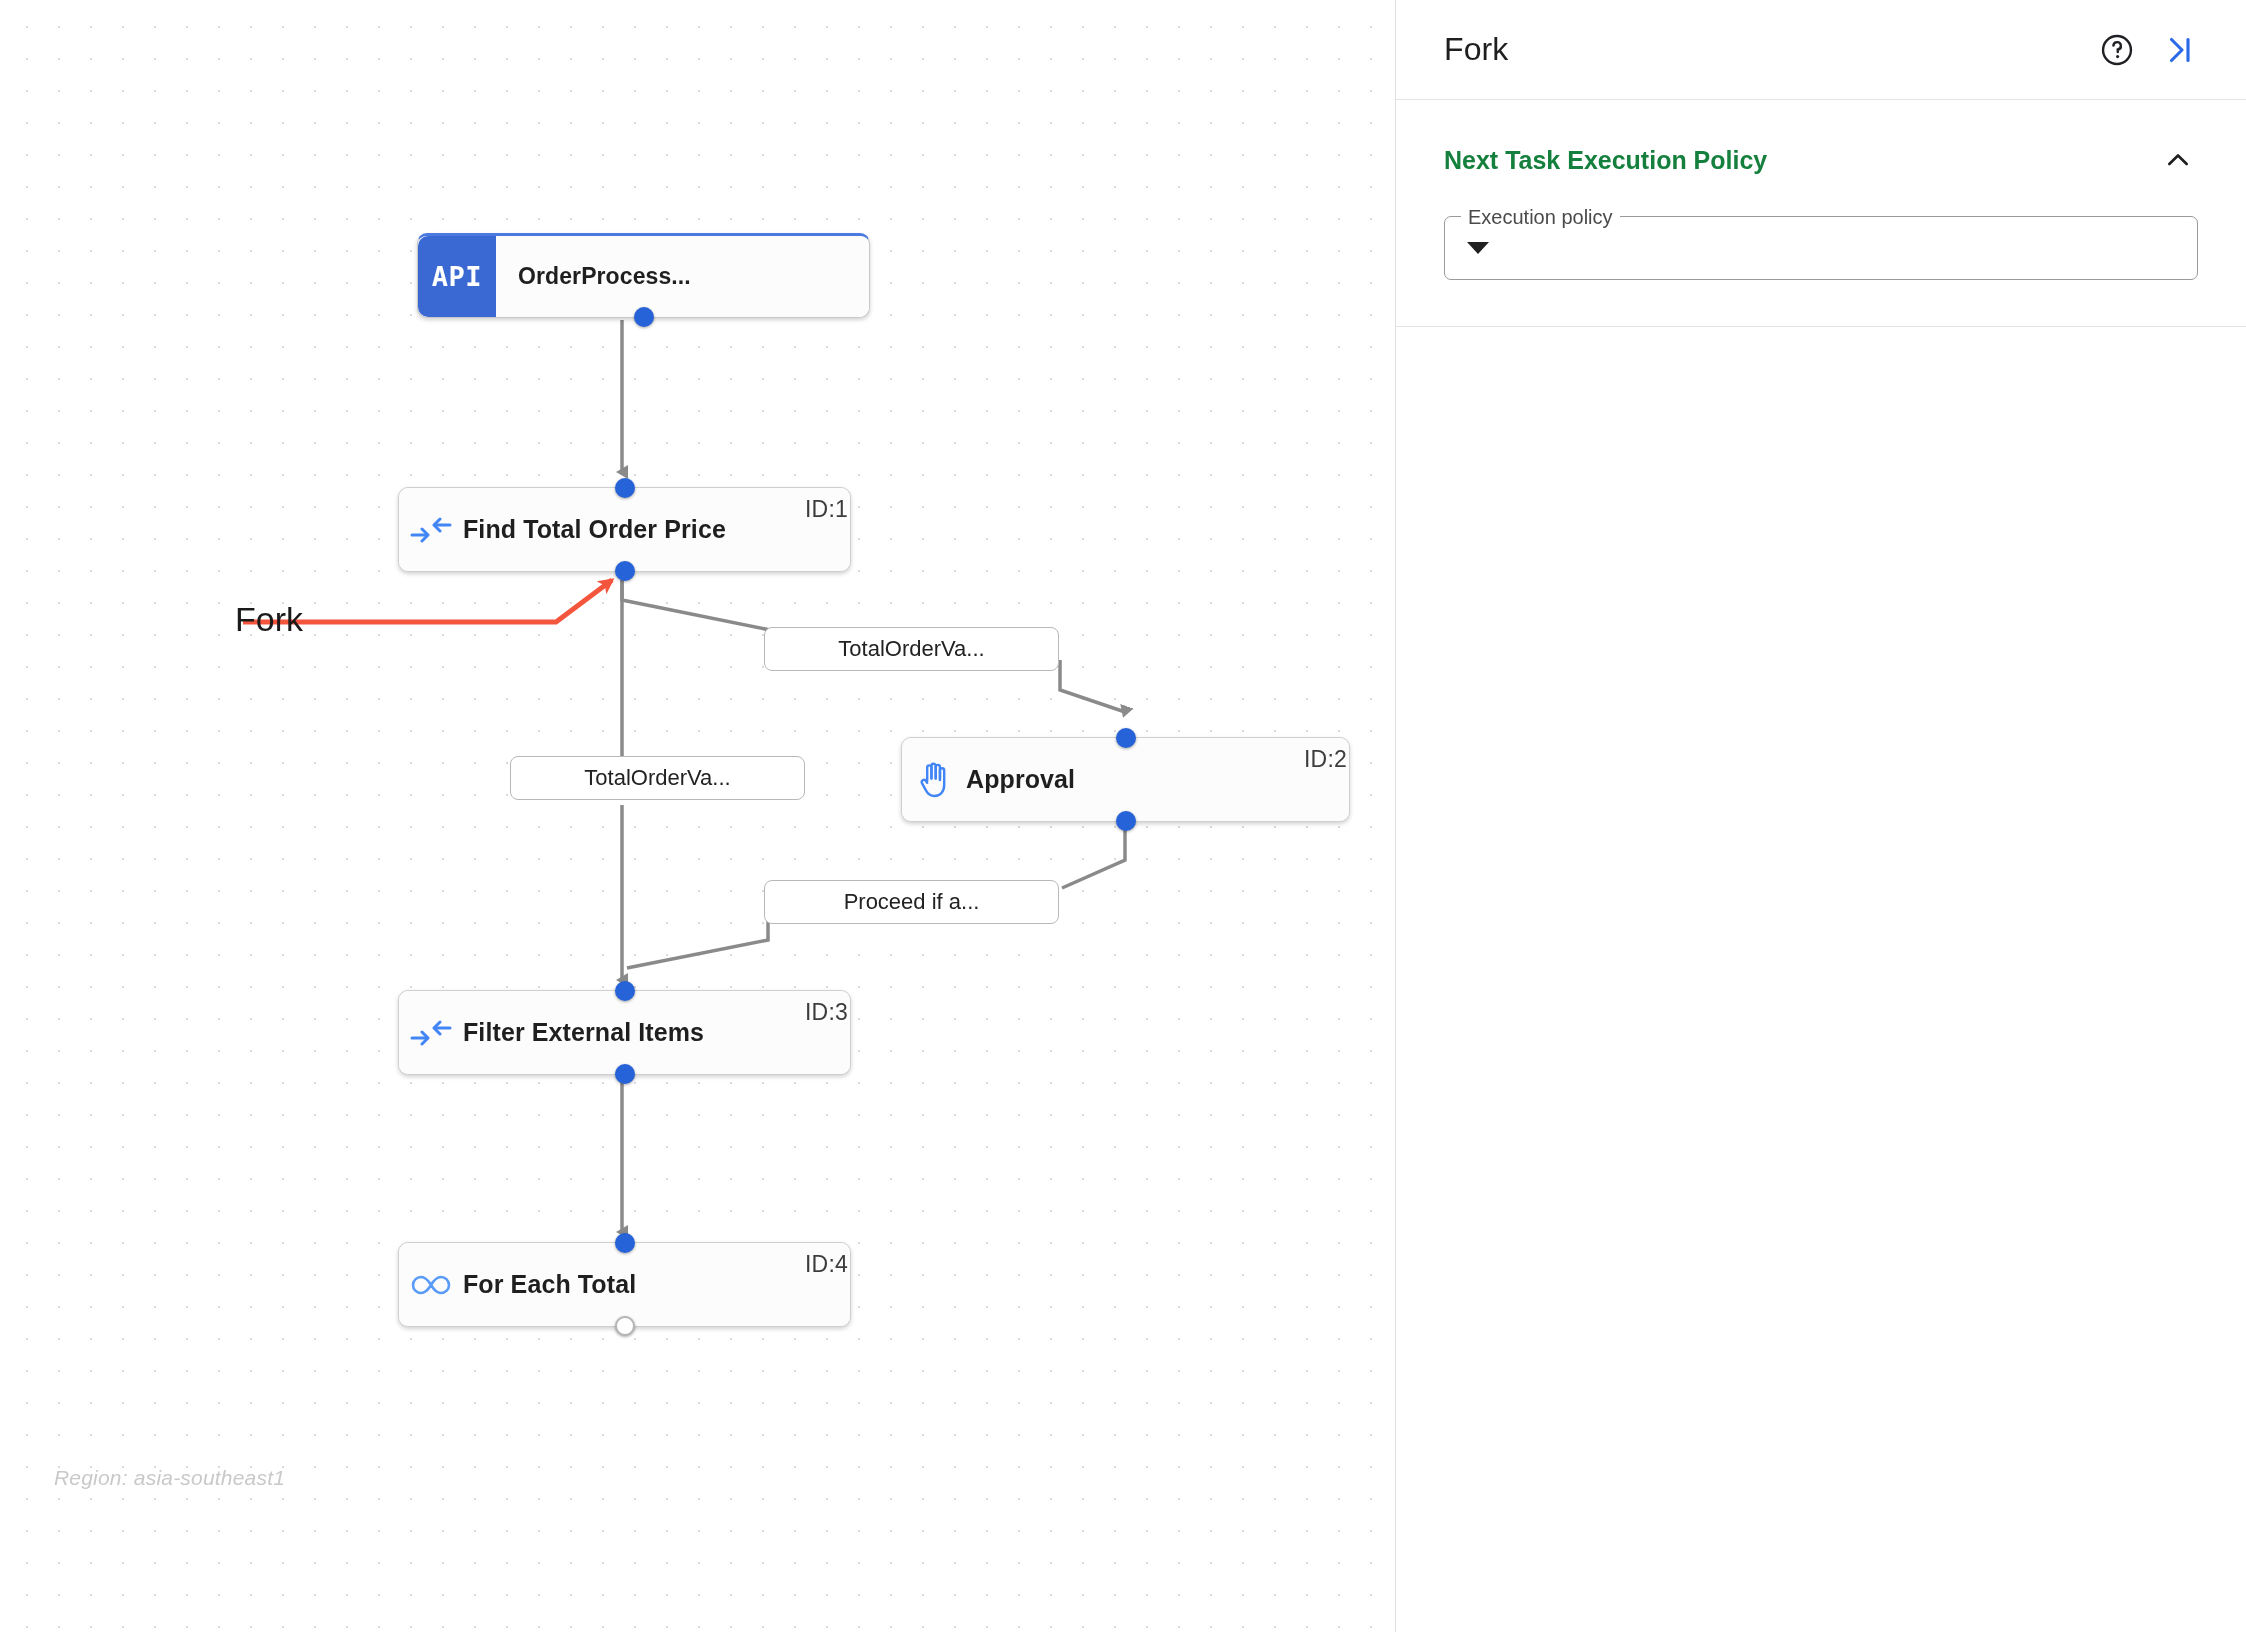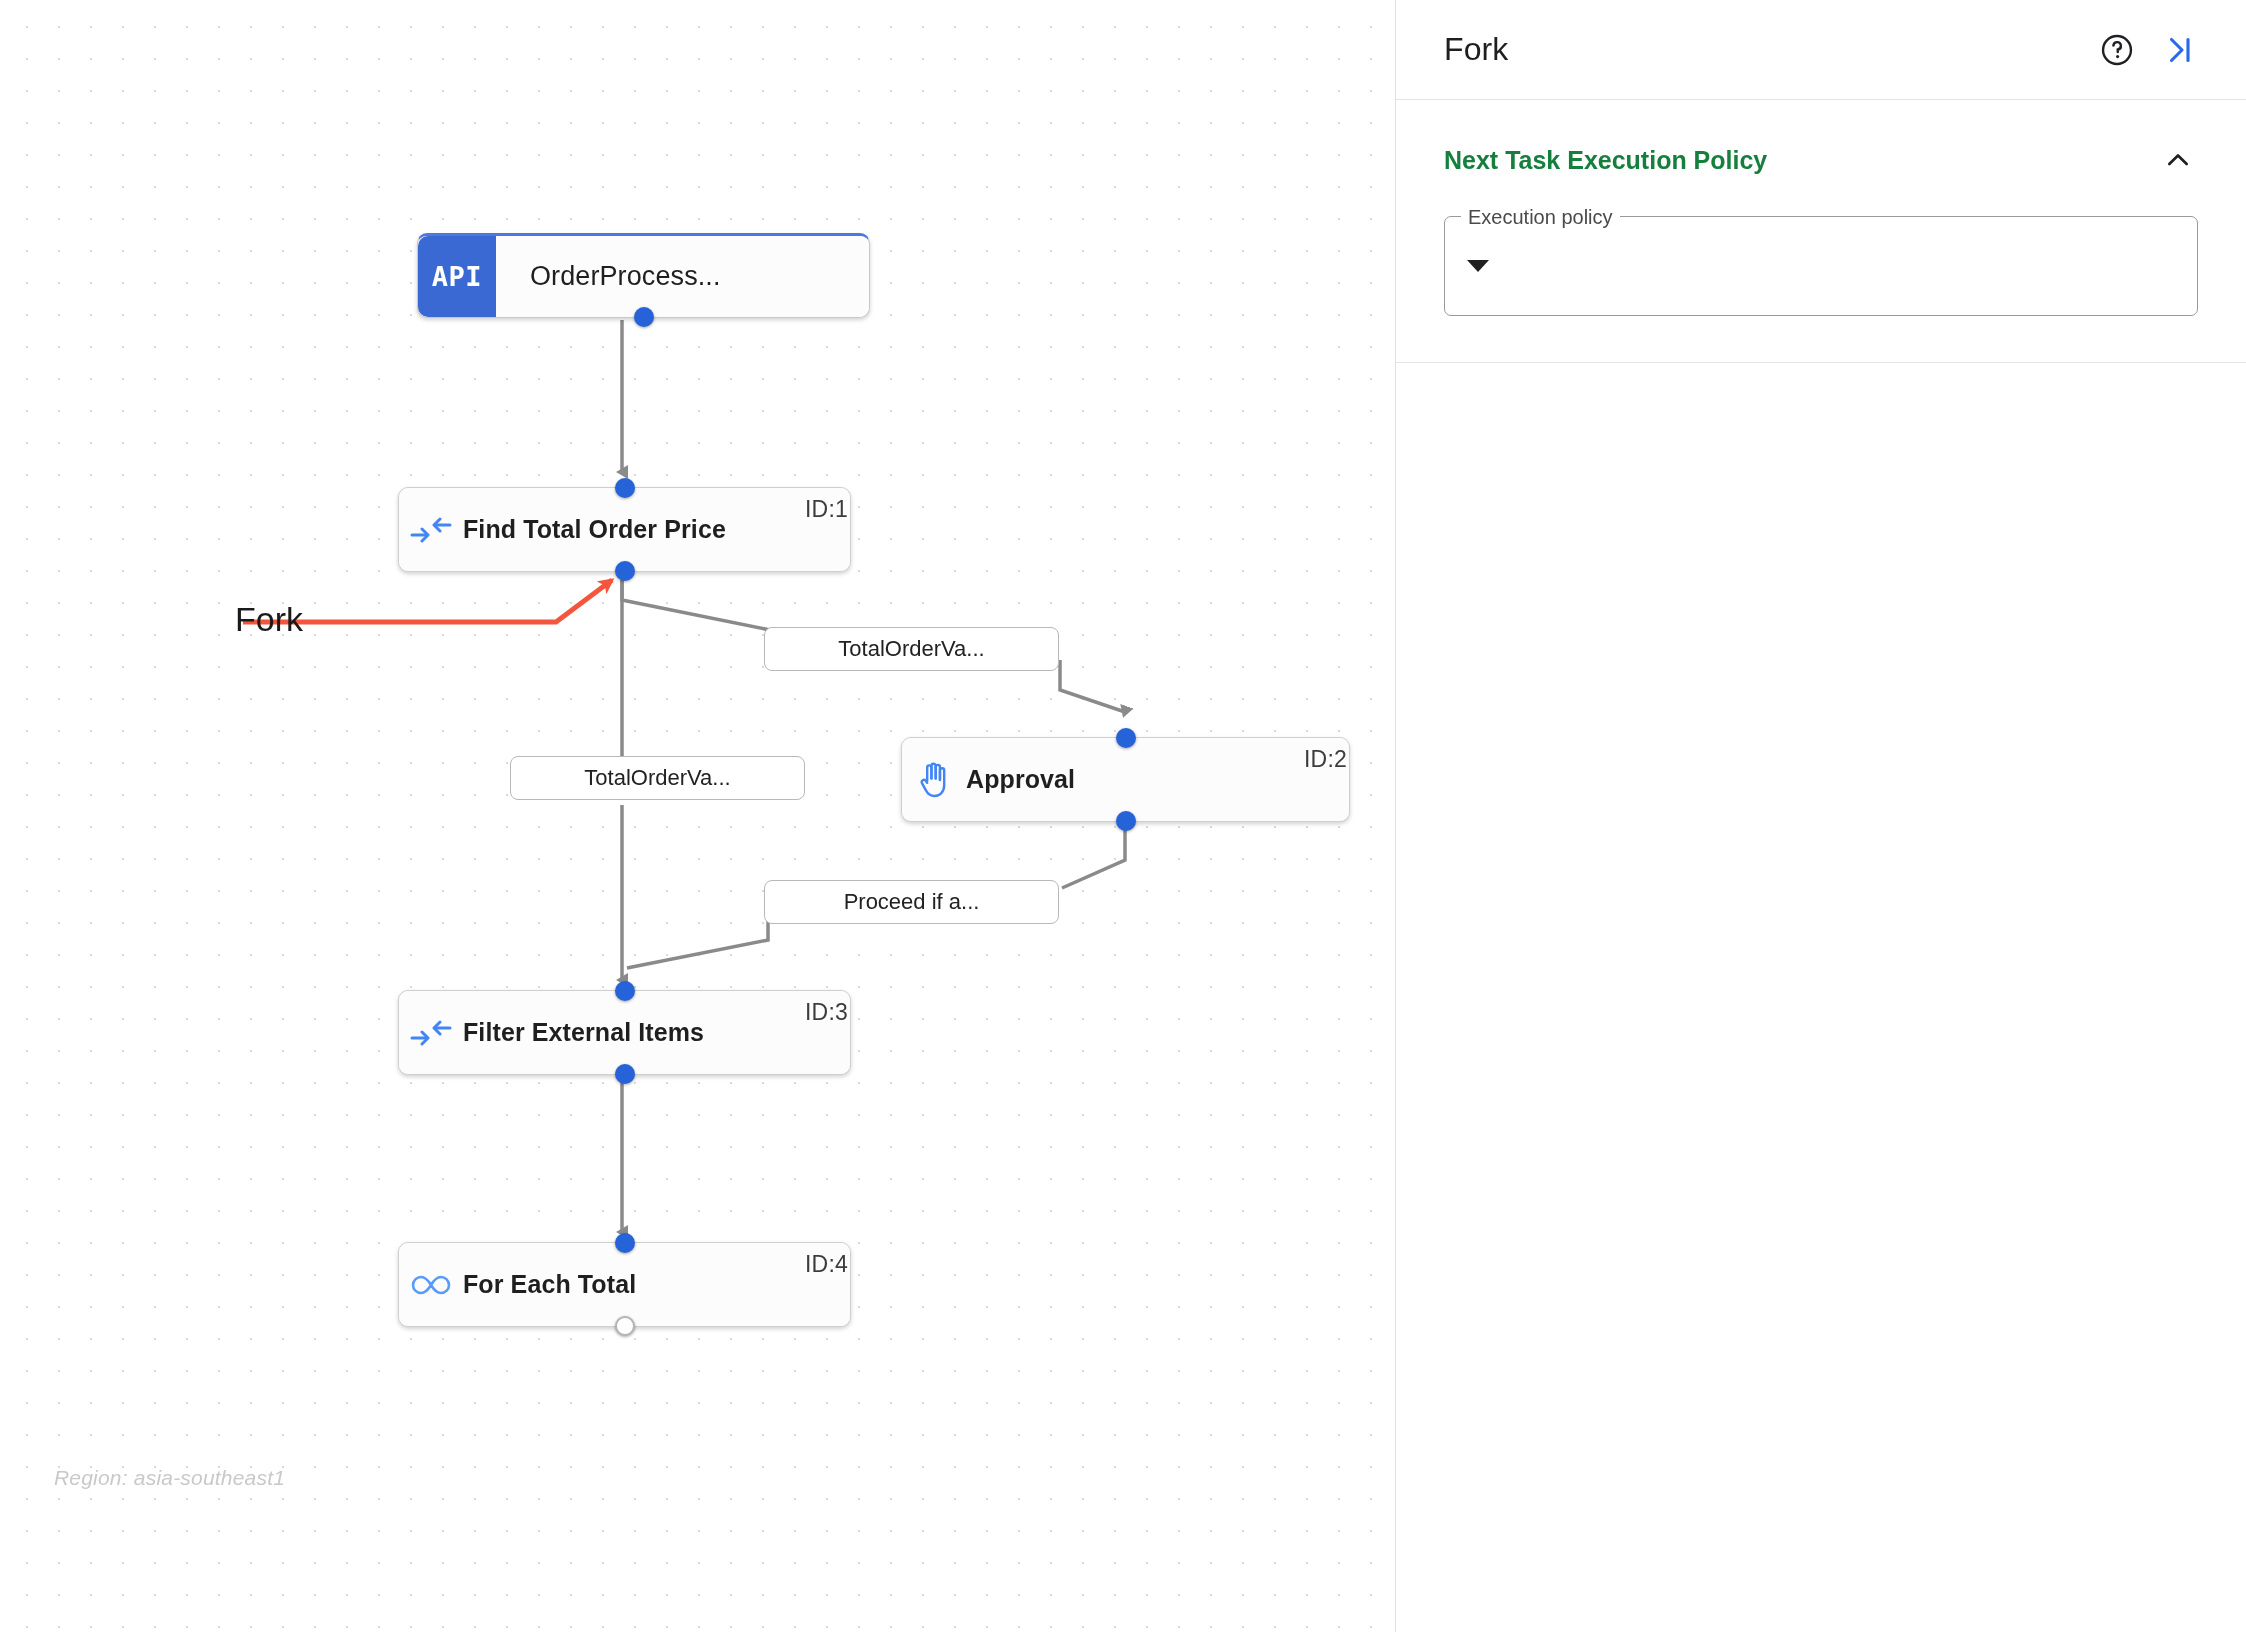--- a/index.html
+++ b/index.html
@@ -84,23 +84,23 @@
     color: #4285f4;
   }
   .node-label {
     font-size: 25px;
     font-weight: 700;
     color: #1f1f1f;
     white-space: nowrap;
     letter-spacing: 0.1px;
   }
   .node.api .node-label {
-    font-weight: 400;
-    padding-left: 34px;
-    font-size: 27px;
+    font-weight: 700;
+    padding-left: 22px;
+    font-size: 23px;
   }
   .node-id {
     position: absolute;
     top: 8px; right: 2px;
     font-size: 23px;
     color: #3c3c3c;
     letter-spacing: 0.2px;
   }
 
   
@@ -199,21 +199,21 @@
   }
   .chev-btn {
     width: 40px; height: 40px;
     display: flex; align-items: center; justify-content: center;
     cursor: pointer;
   }
 
   
   .field {
     position: relative;
-    height: 100px;
+    height: 64px;
     border: 1px solid #9a9a9a;
     border-radius: 7px;
     display: flex;
     align-items: center;
     padding: 0 22px;
     cursor: pointer;
   }
   .field-legend {
     position: absolute;
     top: -13px;

